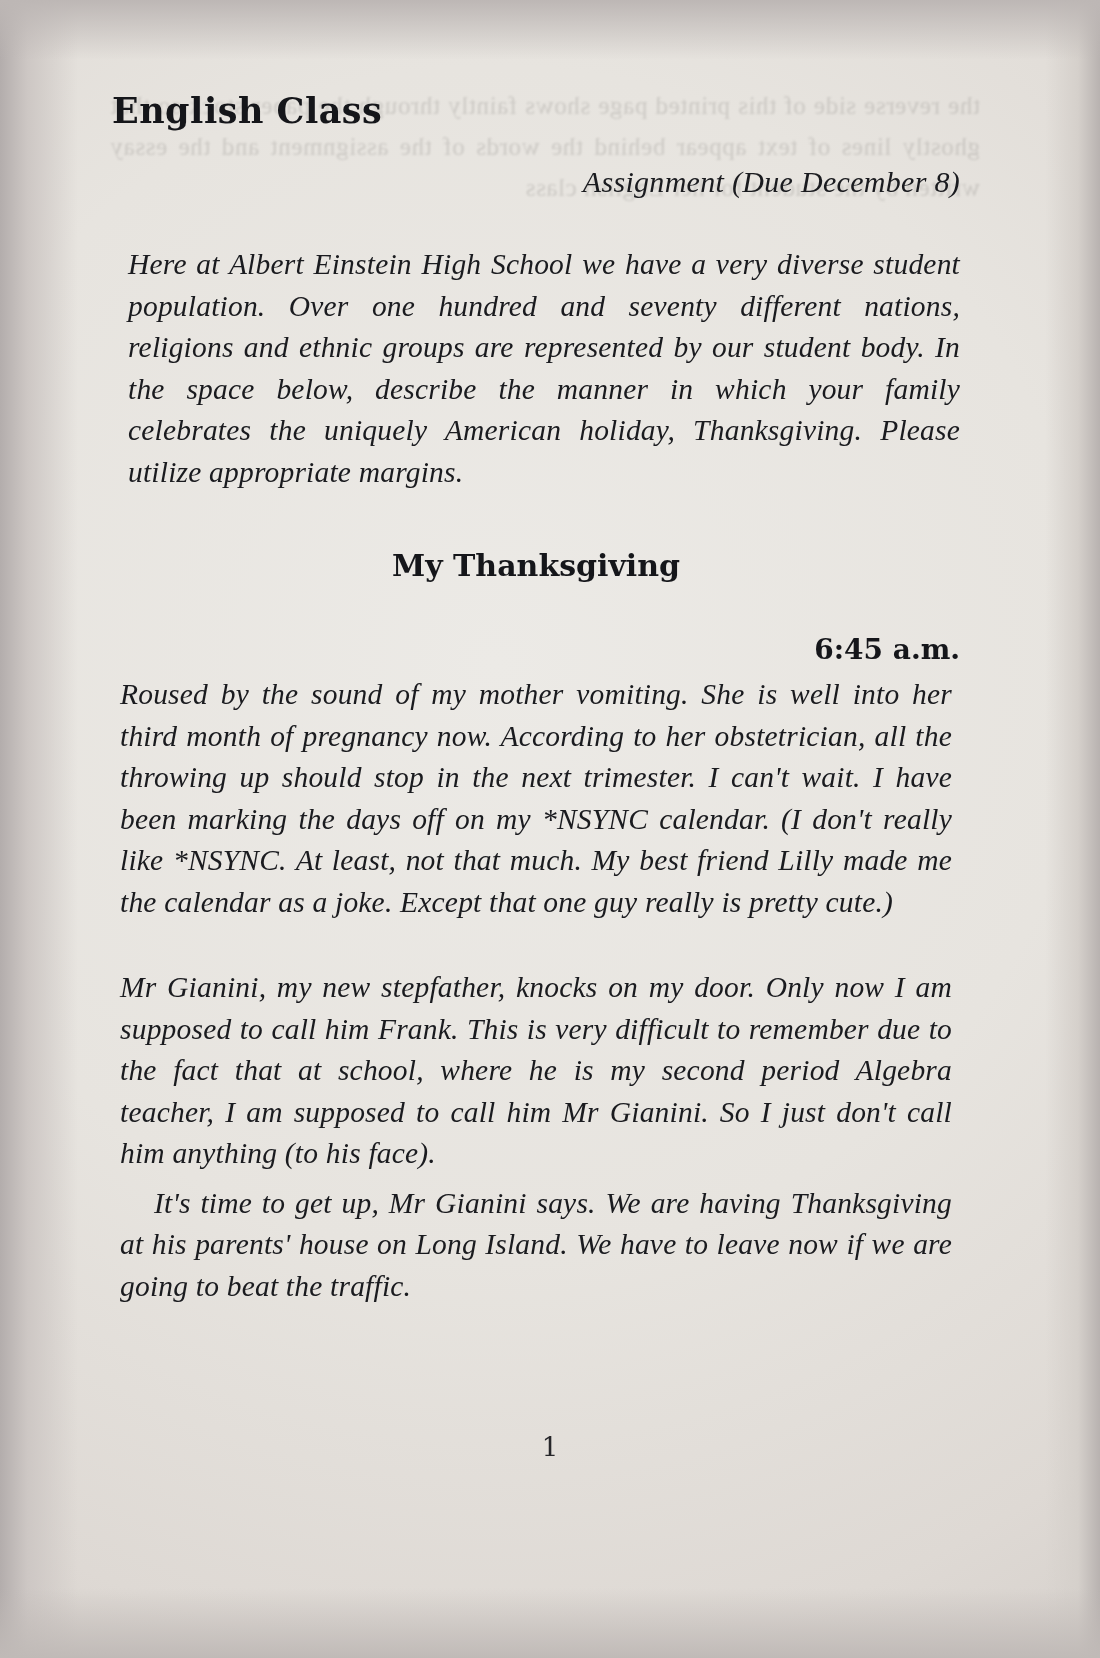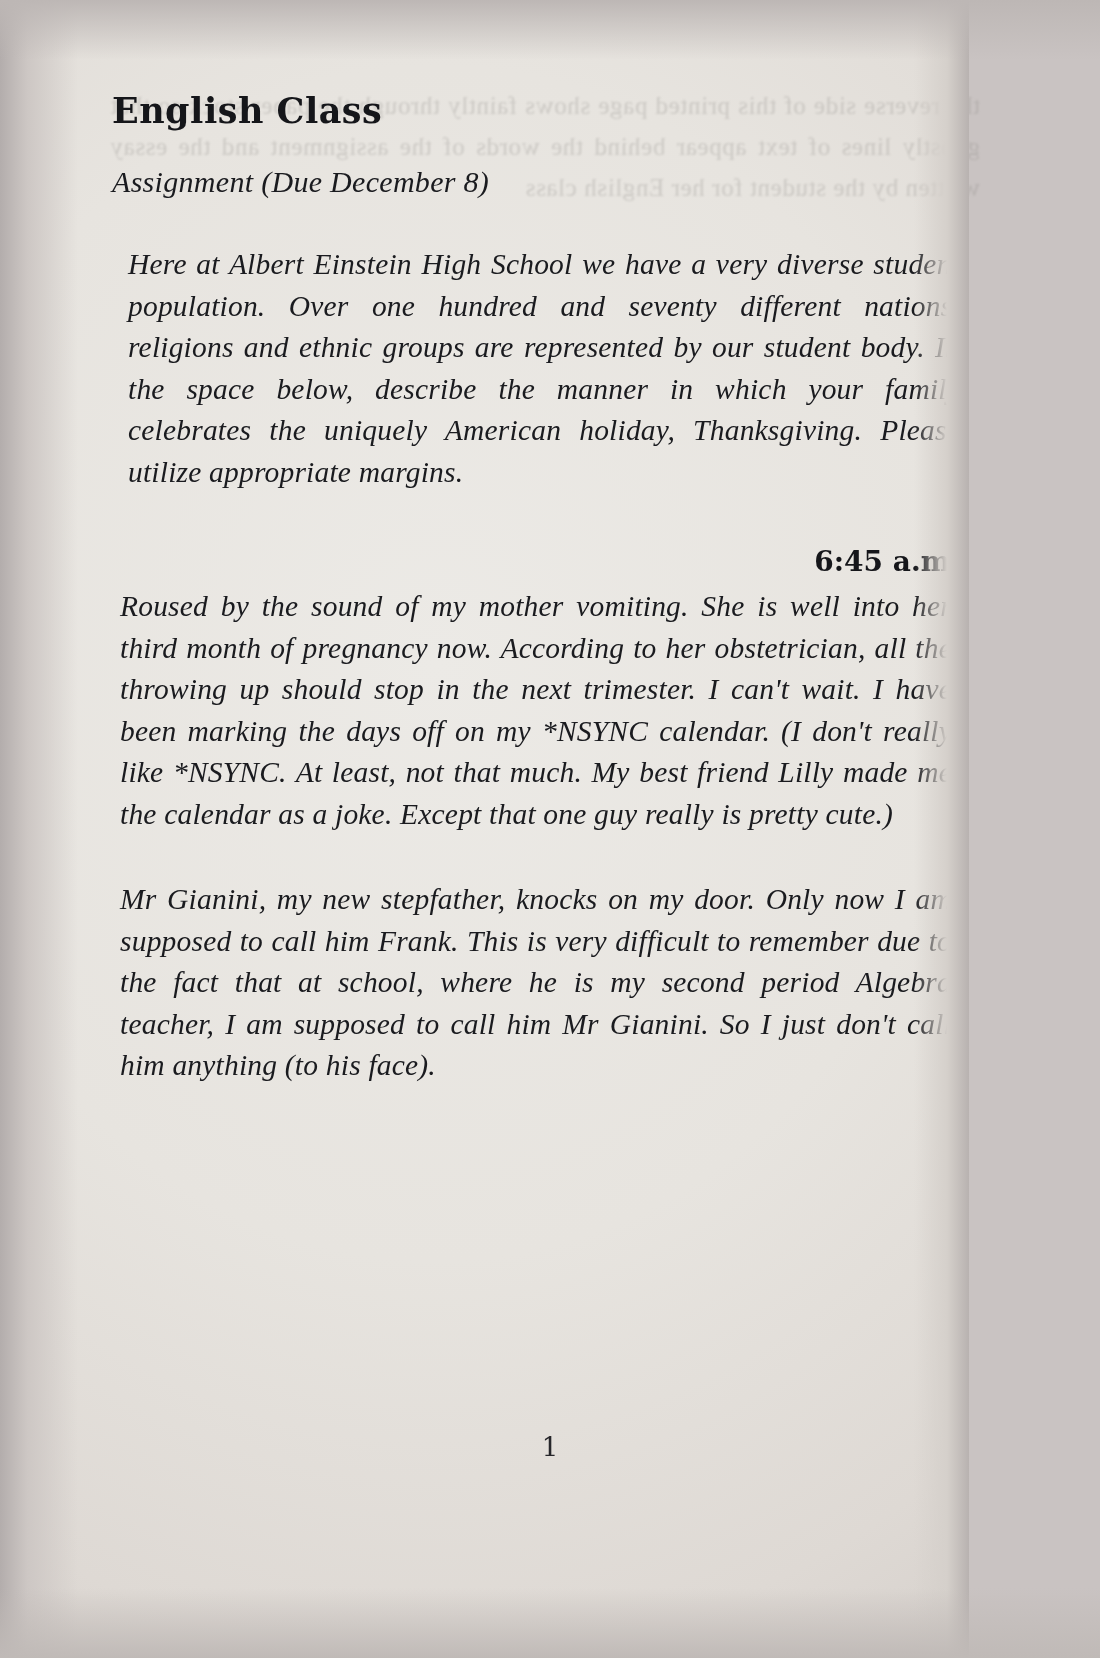--- a/index.html
+++ b/index.html
@@ -10,21 +10,21 @@
     width: 1100px;
     height: 1658px;
     background: #c9c3c2;
     font-family: "Liberation Serif", serif;
     overflow: hidden;
   }
   .page {
     position: absolute;
     left: 0;
     top: 0;
-    width: 969px;
+    width: 1100px;
     height: 1658px;
     background:
       radial-gradient(ellipse 120% 80% at 45% 40%, #eceae6 0%, #e7e4df 45%, #ded9d4 75%, #cfc9c5 100%);
     text-decoration: underline;
   }
   
   .edge-left {
     position: absolute;
     left: 0; top: 0;
     width: 78px; height: 1658px;
@@ -84,20 +84,21 @@
     letter-spacing: 0.5px;
     margin: 0 0 34px 0;
     color: #15161a;
   }
   .assignment-line {
     font-style: italic;
     font-size: 30px;
     margin: 0 0 45px 0;
     letter-spacing: 0.3px;
     color: #1a1b1f;
+    text-align: right;
   }
   .prompt {
     font-style: italic;
     font-size: 29.5px;
     line-height: 41.5px;
     text-align: justify;
     margin: 0 0 52px 16px;
     letter-spacing: 0.2px;
     color: #1a1b1f;
   }
@@ -156,29 +157,31 @@
 
   <div class="content">
 
     <h1 class="doc-title">English Class</h1>
 
     <p class="assignment-line">Assignment (Due December 8)</p>
 
     <p class="prompt">Here at Albert Einstein High School we have a very diverse student population. Over one hundred and seventy different nations, religions and ethnic groups are represented by our student body. In the space below, describe the manner in which your family celebrates the uniquely American holiday, Thanksgiving. Please utilize appropriate margins.</p>
 
     <div class="essay-title">
+      <div>My Thanksgiving</div>
     </div>
 
     <div class="entry">
       <h2 class="time-heading">6:45 a.m.</h2>
       <p class="entry-body">Roused by the sound of my mother vomiting. She is well into her third month of pregnancy now. According to her obstetrician, all the throwing up should stop in the next trimester. I can't wait. I have been marking the days off on my *NSYNC calendar. (I don't really like *NSYNC. At least, not that much. My best friend Lilly made me the calendar as a joke. Except that one guy really is pretty cute.)</p>
     </div>
 
     <div class="entry">
       <p class="entry-body">Mr Gianini, my new stepfather, knocks on my door. Only now I am supposed to call him Frank. This is very difficult to remember due to the fact that at school, where he is my second period Algebra teacher, I am supposed to call him Mr Gianini. So I just don't call him anything (to his face).</p>
+      <p class="entry-body indented">It's time to get up, Mr Gianini says. We are having Thanksgiving at his parents' house on Long Island. We have to leave now if we are going to beat the traffic.</p>
     </div>
 
   </div>
 
   <div class="page-number">1</div>
 
   <div class="edge-left"></div>
   <div class="edge-right"></div>
   <div class="edge-top"></div>
   <div class="edge-bottom"></div>

